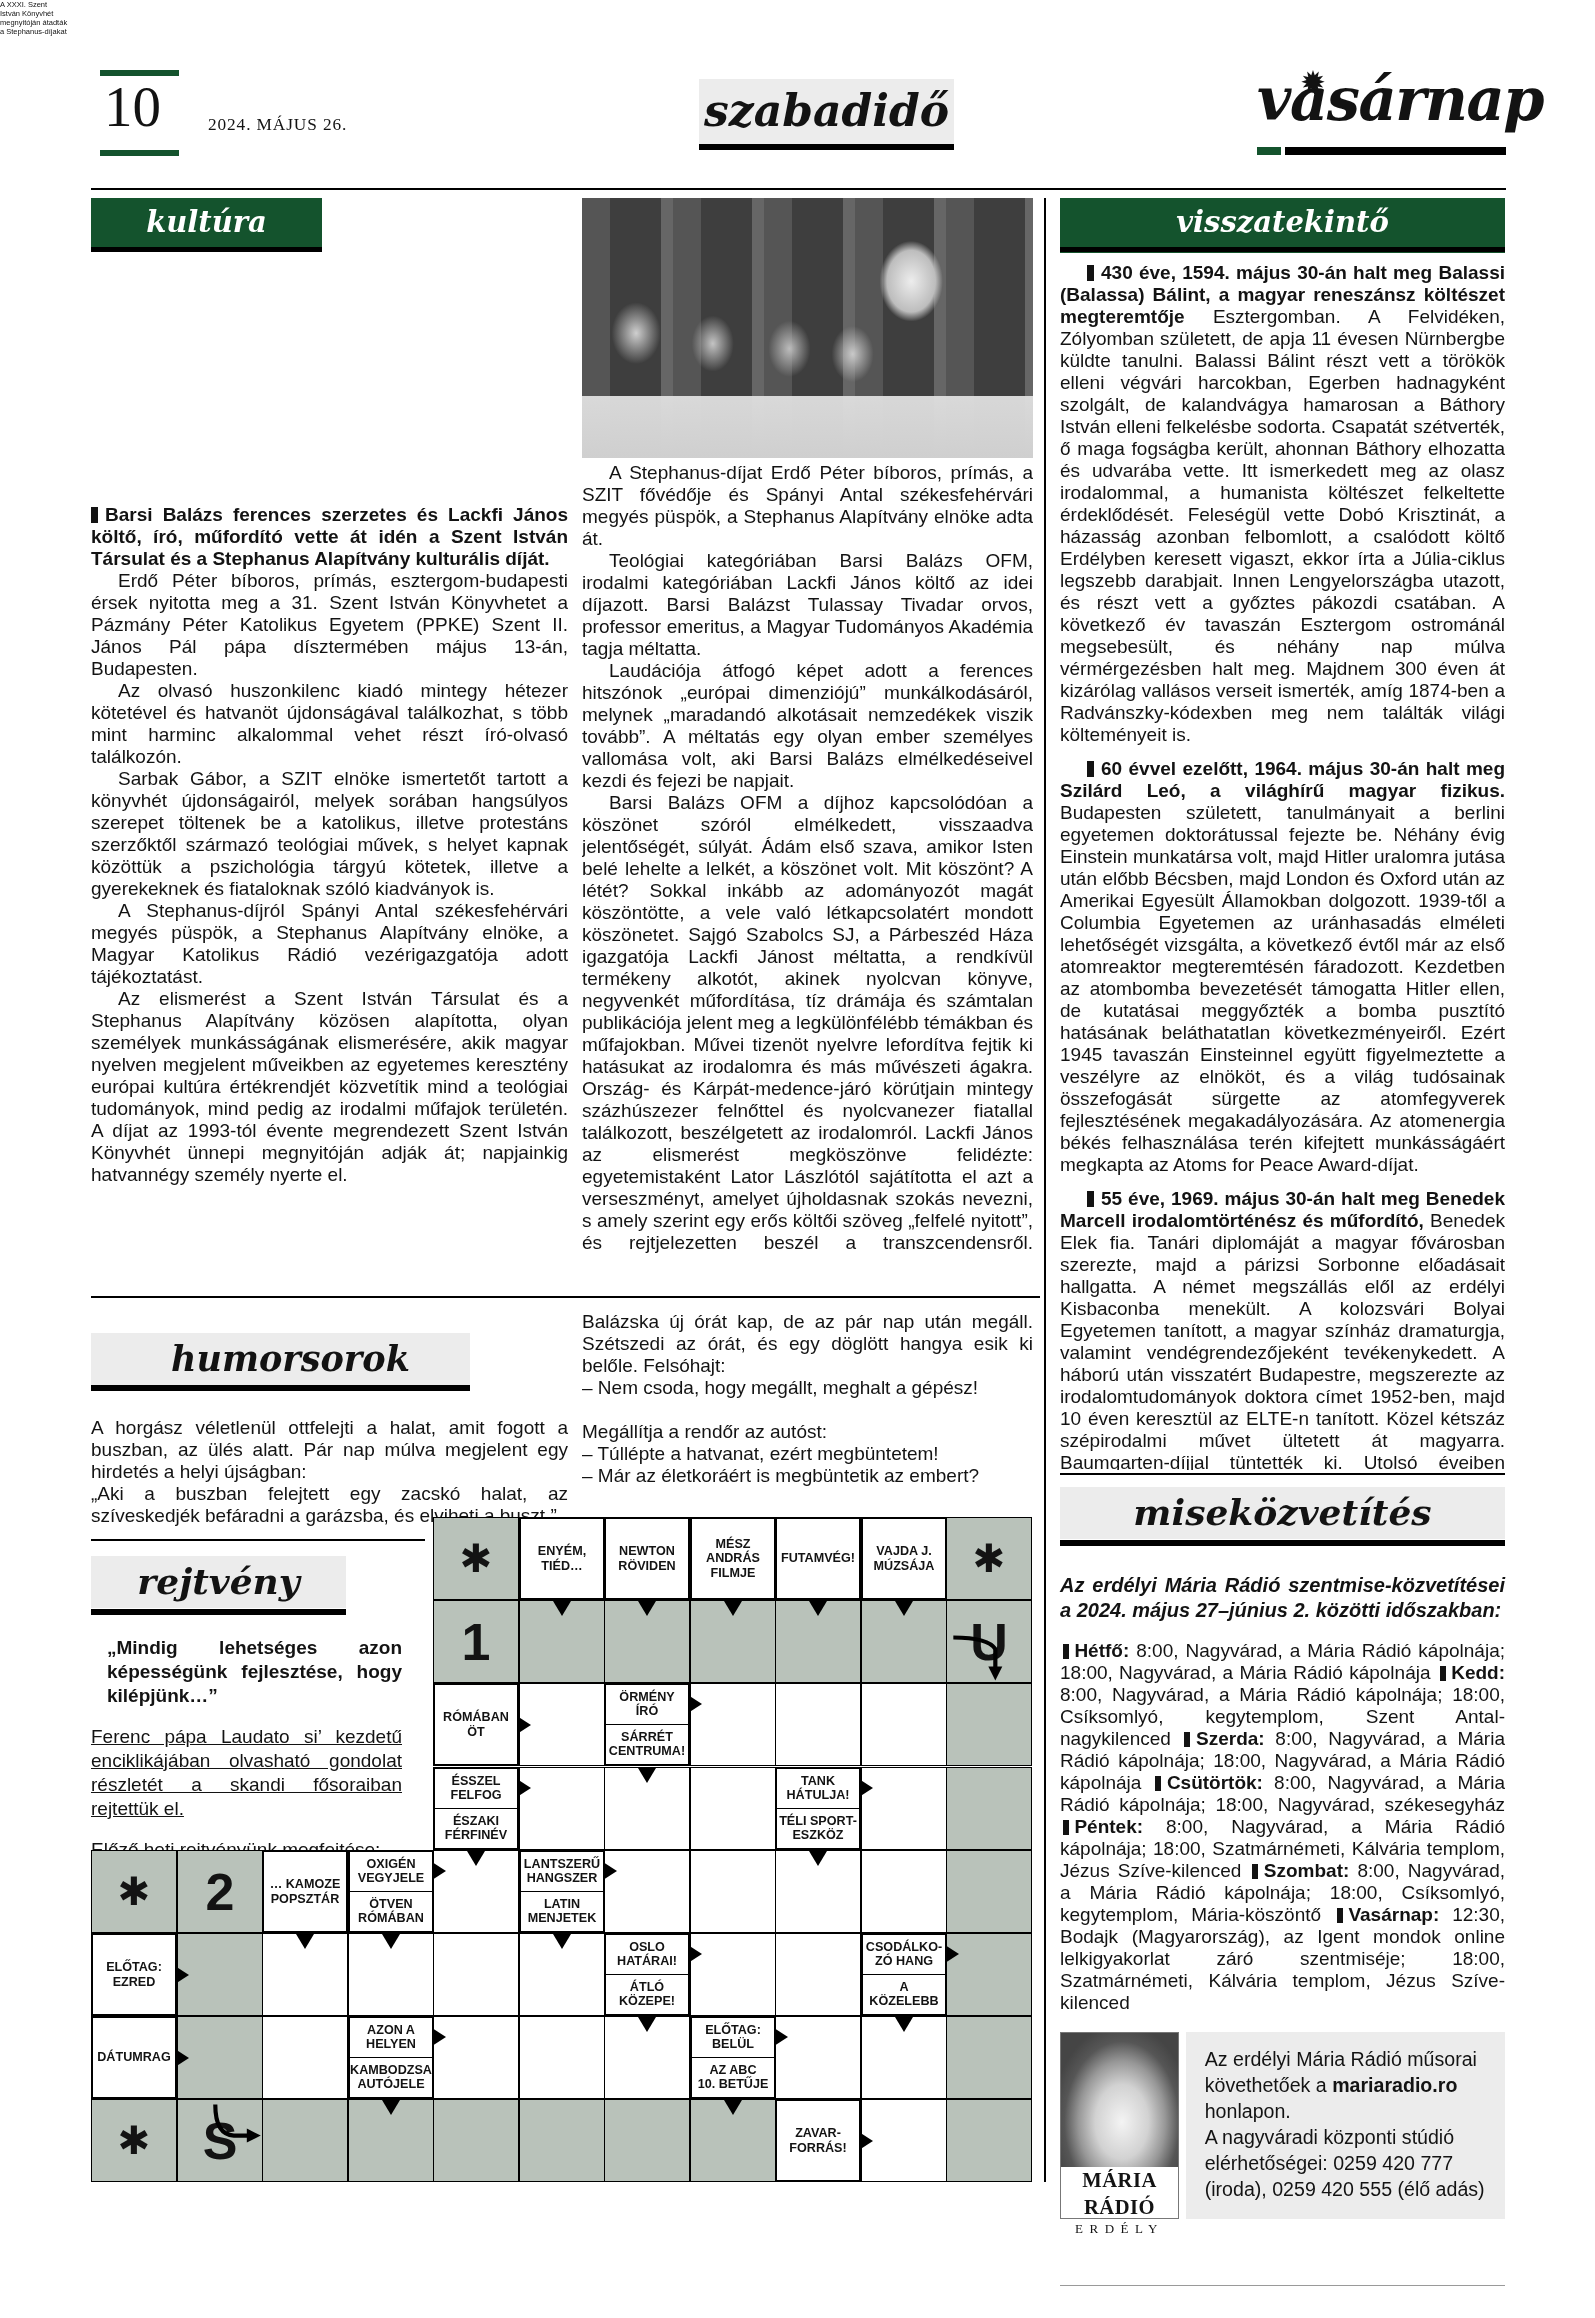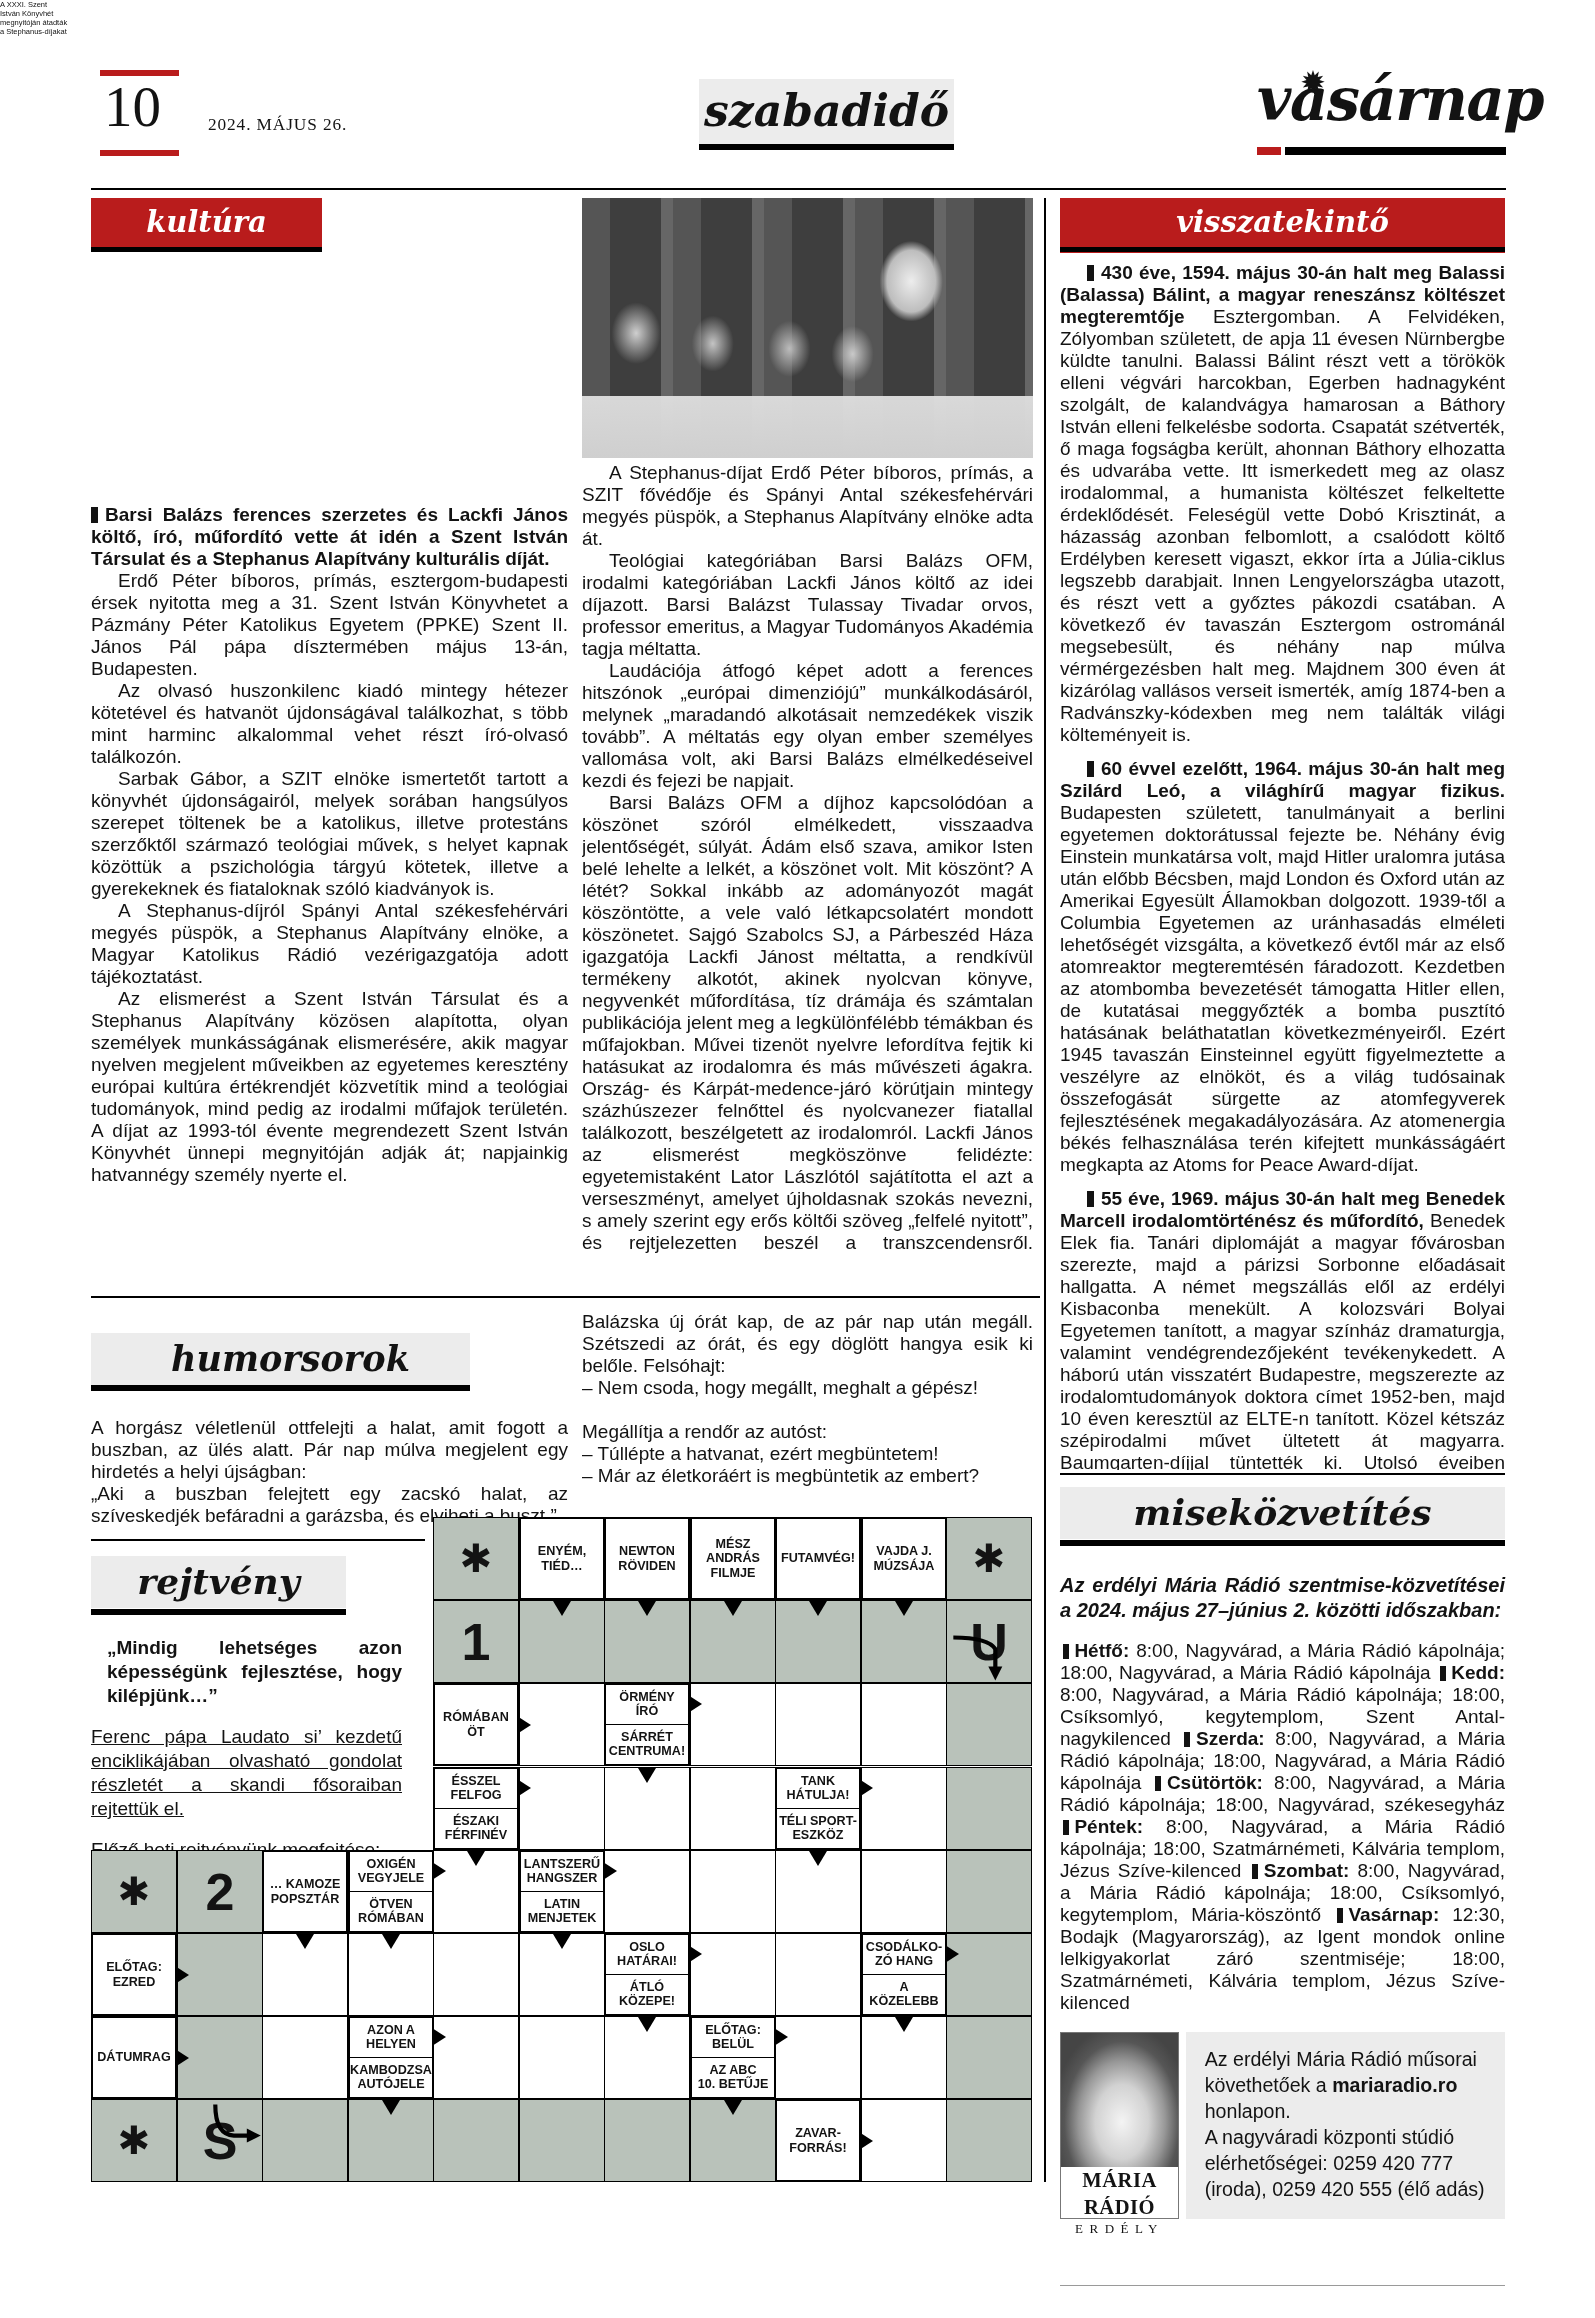--- a/index.html
+++ b/index.html
@@ -1,20 +1,20 @@
 <!DOCTYPE html>
 <html style="font-size:7.5px"><head>
 <meta charset="utf-8">
 <style>
   html,body{margin:0;padding:0;}
   body{width:1595px;height:2319px;position:relative;background:#fff;
        font-family:"Liberation Sans",sans-serif;color:#131313;overflow:hidden;}
   .abs{position:absolute;}
   .rule{background:#000;}
-  .sage{background:#b91c1c;}
+  .sage{background:#14532d;}
   .graybox{background:#ececec;}
   .serifit{font-family:"DejaVu Serif",serif;font-style:italic;font-weight:bold;}
   .bodytext{font-size:19px;line-height:22px;text-align:justify;}
   .bodytext p{margin:0;text-indent:27px;}
   .bodytext p.noind{text-indent:0;}
   .lead{font-weight:bold;text-indent:0 !important;}
   .vb{display:inline-block;width:6.5px;height:16px;background:#131313;margin-right:7.5px;vertical-align:-1.9px;}
   .daybar{display:inline-block;width:6px;height:14.5px;background:#131313;margin:0 5.6px 0 2.8px;vertical-align:-1.9px;}
   .bar-label{color:#fff;font-size:29px;text-align:center;line-height:49px;}
   .blk-label{color:#131313;text-align:center;}

